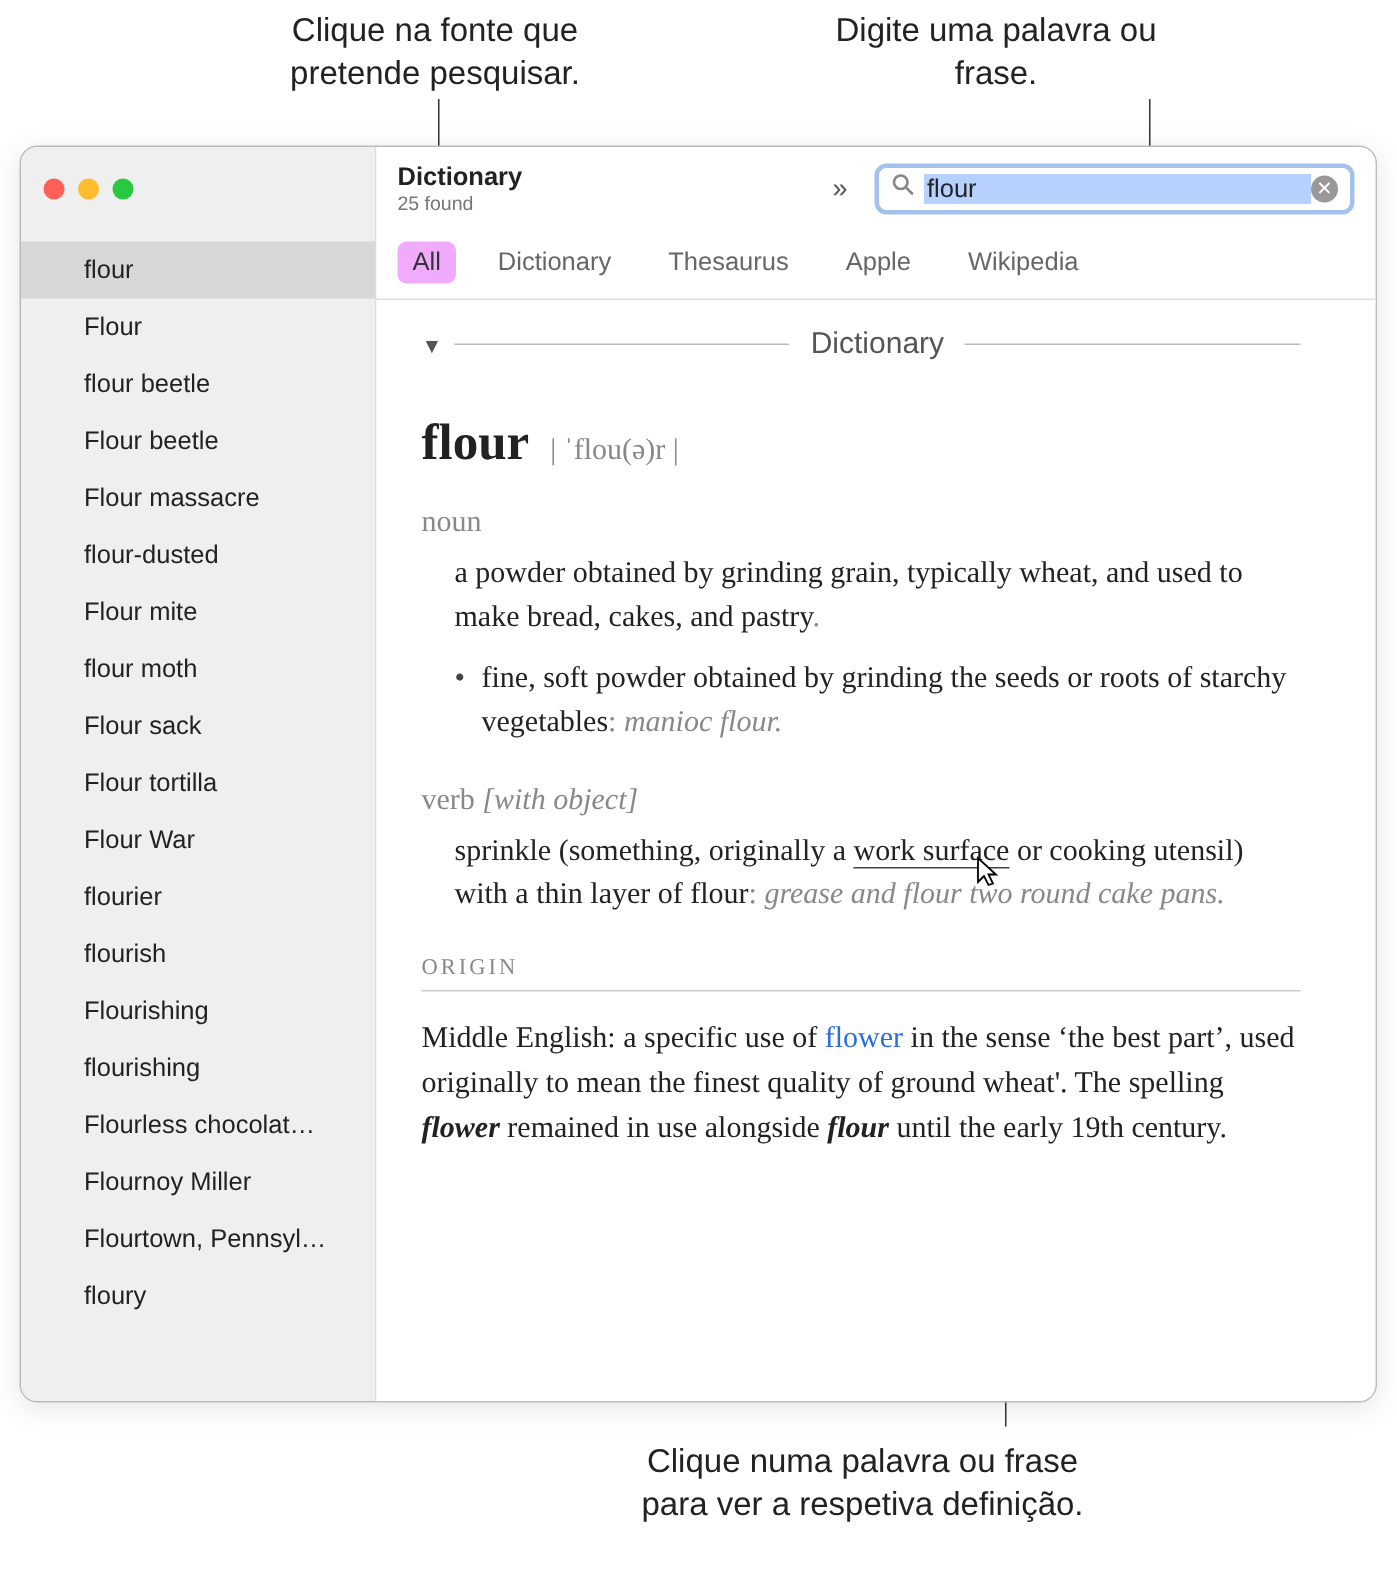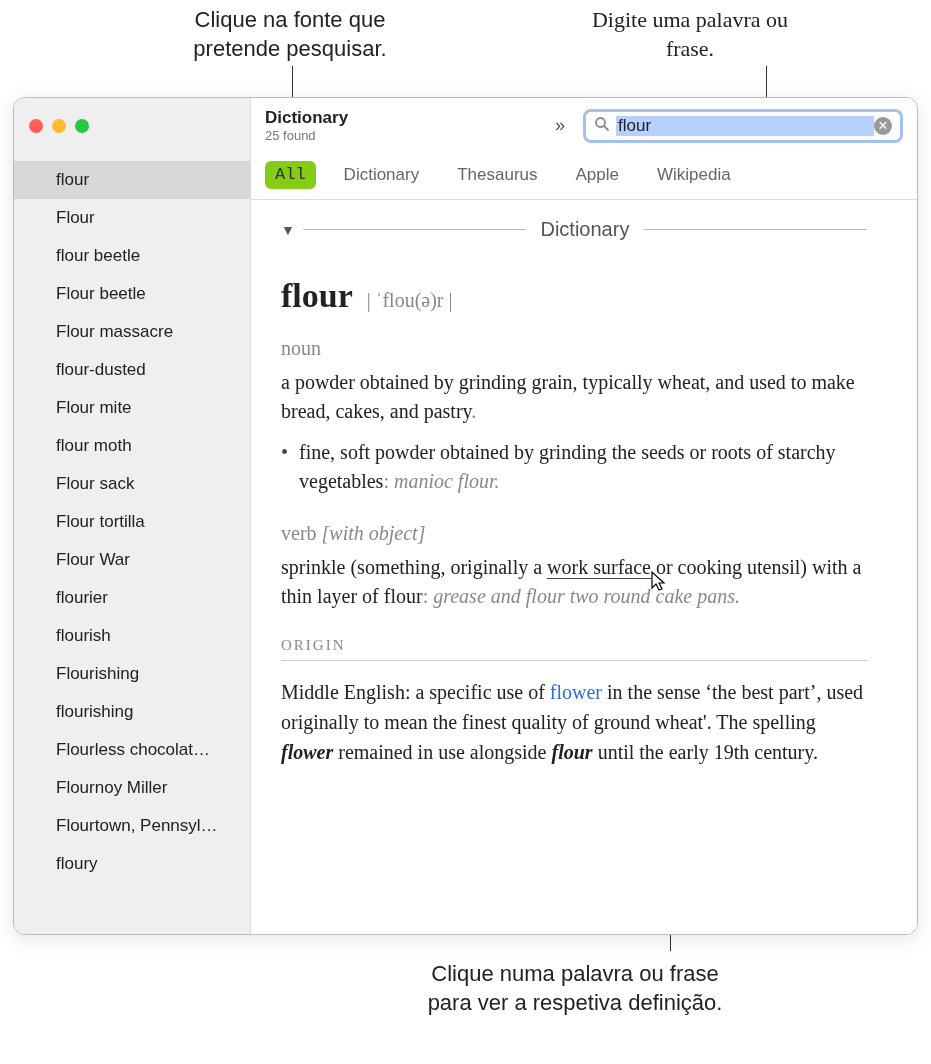--- a/index.html
+++ b/index.html
@@ -151,23 +151,22 @@
       border-bottom: 1px solid #ddd;
       font-size: 17px;
     }
     .tab {
       color: #666;
       cursor: pointer;
       padding: 4px 10px;
       border-radius: 6px;
     }
     .tab.selected {
-      background: #84cc16;
+      background: #f0abfc;
       color: #333;
-      font-family: Liberation Mono, monospace;
     }
     
     .content {
       flex: 1;
       padding: 18px 50px 20px 30px;
       overflow: hidden;
       position: relative;
     }
     .section-header {
       display: flex;
@@ -213,20 +212,21 @@
       font-size: 20px;
       color: #888;
       margin-bottom: 8px;
     }
     .pos .pos-note {
       font-style: italic;
     }
     .sense {
       font-size: 20px;
       color: #222;
+      margin-left: 22px;
       margin-bottom: 12px;
       line-height: 1.45;
     }
     .bullet {
       position: relative;
       padding-left: 18px;
     }
     .bullet::before {
       content: "•";
       position: absolute;
@@ -263,21 +263,21 @@
     .cursor-pointer {
       position: absolute;
       font-size: 20px;
       color: #222;
     }
   </style>
 </head>
 <body>
 
 <div class="callout" style="top:6px; left:160px; width:260px;">Clique na fonte que pretende pesquisar.</div>
-<div class="callout" style="top:6px; left:570px; width:240px;font-family:Liberation Serif, serif;">Digite uma palavra ou frase.</div>
+<div class="callout" style="top:6px; left:544px; width:240px;">Digite uma palavra ou frase.</div>
 <div class="callout" style="top:960px; left:425px; width:300px;">Clique numa palavra ou frase para ver a respetiva definição.</div>
 
 <div class="callout-line" style="top:66px; left:292px; width:1px; height:90px;"></div>
 <div class="callout-line" style="top:156px; left:292px; width:382px; height:1px;"></div>
 <div class="callout-line" style="top:156px; left:292px; width:1px; height:8px;"></div>
 <div class="callout-line" style="top:156px; left:673px; width:1px; height:8px;"></div>
 
 <div class="callout-line" style="top:66px; left:766px; width:1px; height:44px;"></div>
 
 <div class="callout-line" style="top:605px; left:670px; width:1px; height:346px;"></div>

